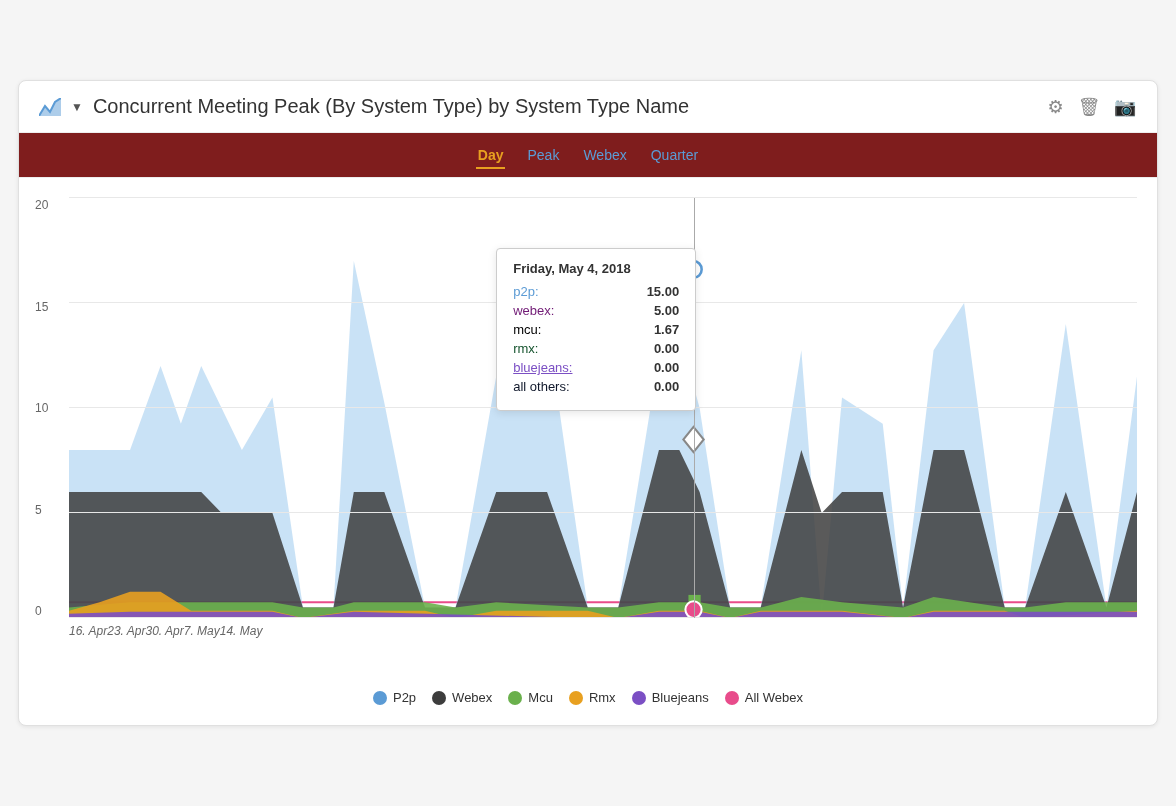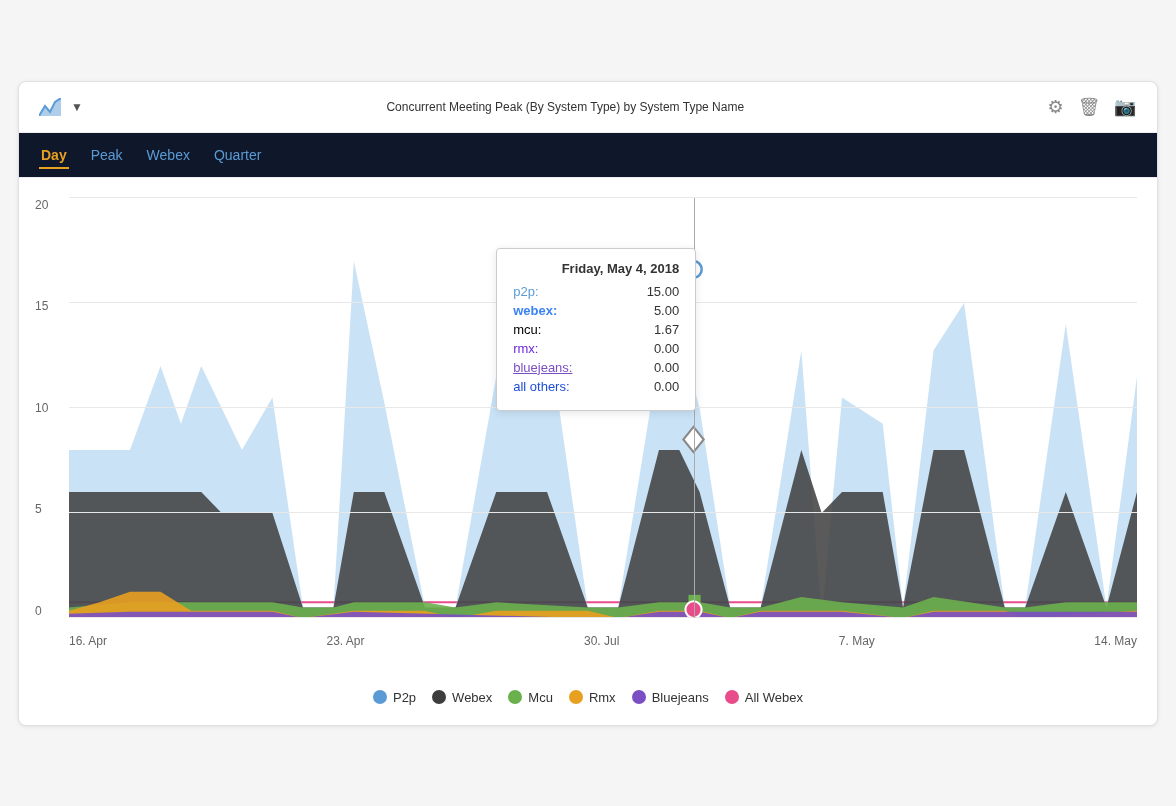--- a/index.html
+++ b/index.html
@@ -32,40 +32,39 @@
       display: flex;
       align-items: center;
     }
     .header-dropdown {
       color: #555;
       font-size: 12px;
       cursor: pointer;
     }
     .header-title {
       flex: 1;
-      font-size: 12px;
+      font-size: 20px;
       font-weight: 500;
       color: #333;
-      text-align: center;
     }
     .header-actions {
       display: flex;
       gap: 14px;
       color: #888;
       font-size: 18px;
     }
     .header-actions span {
       cursor: pointer;
     }
     .toolbar {
       display: flex;
-      justify-content: flex-start;
+      justify-content: center;
       align-items: center;
       padding: 10px 20px;
-      background: #0f172a;
+      background: #7f1d1d;
       border-bottom: 1px solid #eee;
       gap: 20px;
     }
     .tab-btn {
       font-size: 14px;
       color: #5b9bd5;
       cursor: pointer;
       padding: 4px 2px;
       border: none;
       background: none;
@@ -96,29 +95,28 @@
       display: flex;
       flex-direction: column-reverse;
       justify-content: space-between;
       font-size: 12px;
       color: #666;
     }
     .chart-inner {
       position: relative;
       width: 100%;
       height: 420px;
-      margin-bottom: 10px;
-      text-align: right;
     }
     .x-axis {
       display: flex;
-      justify-content: space-between;
+      justify-content: flex-start;
       padding: 6px 0 0 0;
       font-size: 12px;
       color: #666;
+      font-style: italic;
     }
     .grid-line {
       position: absolute;
       left: 0; right: 0;
       border-top: 1px solid #e8e8e8;
     }
     .vertical-line {
       position: absolute;
       top: 0; bottom: 0;
       border-left: 1px solid #aaa;
@@ -140,21 +138,21 @@
       margin-bottom: 8px;
       color: #333;
     }
     .tooltip-row {
       display: flex;
       justify-content: space-between;
       gap: 21px;
       margin-bottom: 4px;
     }
     .tooltip-row .val {
-      font-weight: 400;
+      font-weight: 700;
       color: #333;
     }
     .legend {
       display: flex;
       align-items: center;
       justify-content: center;
       gap: 16px;
       padding: 12px 20px 20px;
       flex-wrap: wrap;
       text-align: center;
@@ -269,46 +267,46 @@
       </svg>
 
       
       <div class="tooltip" style="left: 40%; top: 12%;">
         <div class="tooltip-title">Friday, May 4, 2018</div>
         <div class="tooltip-row">
           <span style="color:#5b9bd5;">p2p:</span>
           <span class="val">15.00</span>
         </div>
         <div class="tooltip-row">
-          <span style="color:#3b82f6;font-weight:bold;">webex:</span>
+          <span style="color:#701a75;">webex:</span>
           <span class="val">5.00</span>
         </div>
         <div class="tooltip-row">
           <span style="color:#000000;">mcu:</span>
           <span class="val">1.67</span>
         </div>
         <div class="tooltip-row">
-          <span style="color:#6d28d9;">rmx:</span>
+          <span style="color:#14532d;">rmx:</span>
           <span class="val">0.00</span>
         </div>
         <div class="tooltip-row">
           <span style="color:#7b4fc4;text-decoration:underline;">bluejeans:</span>
           <span class="val">0.00</span>
         </div>
         <div class="tooltip-row">
-          <span style="color:#1d4ed8;">all others:</span>
+          <span style="color:#0f172a;">all others:</span>
           <span class="val">0.00</span>
         </div>
       </div>
     </div>
 
     <div class="x-axis">
       <span>16. Apr</span>
       <span>23. Apr</span>
-      <span>30. Jul</span>
+      <span>30. Apr</span>
       <span>7. May</span>
       <span>14. May</span>
     </div>
   </div>
 
   <div class="legend">
     <div class="legend-item">
       <span class="legend-dot" style="background:#5b9bd5; border: 2px solid #5b9bd5;"></span>
       <span>P2p</span>
     </div>

